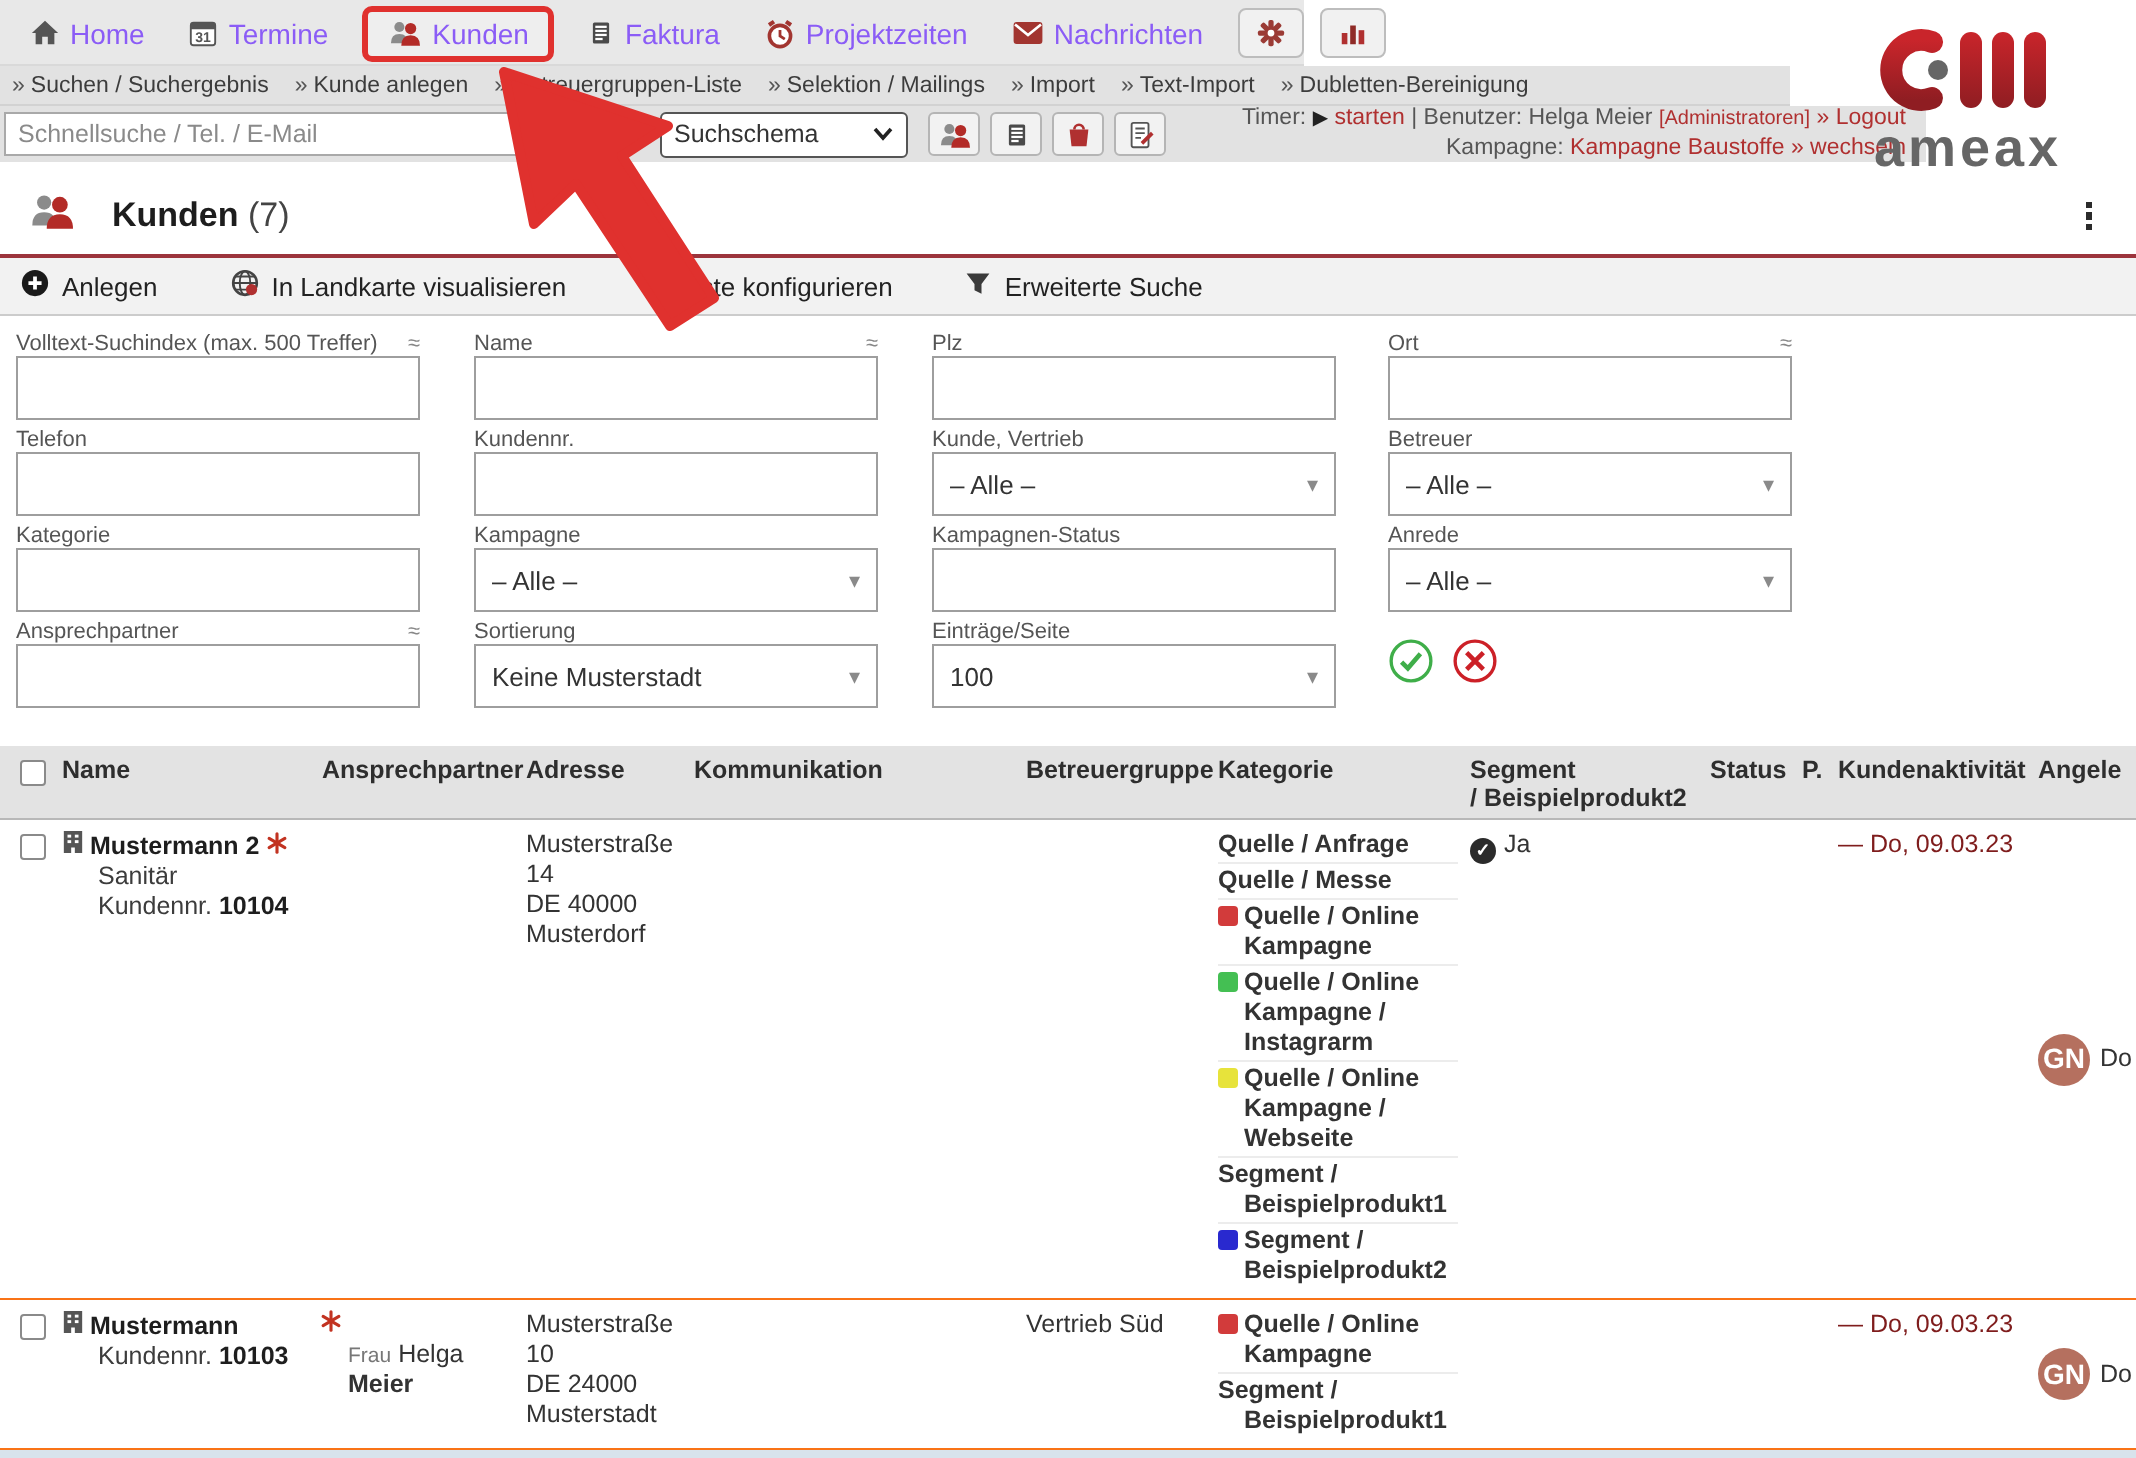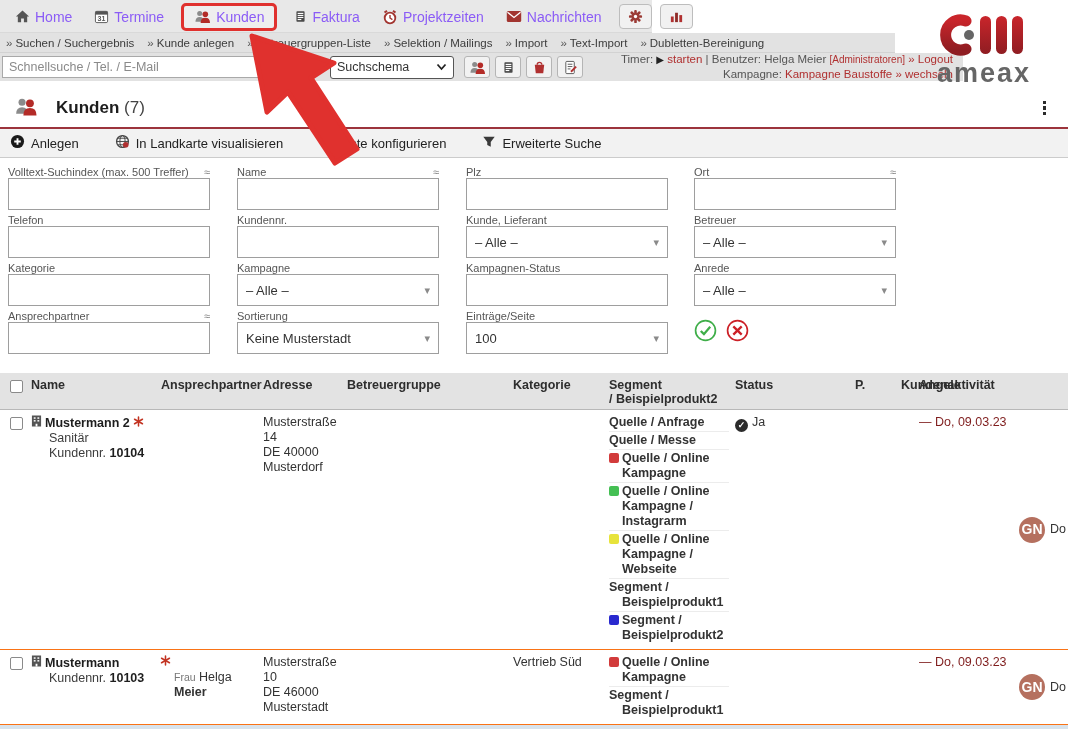--- a/index.html
+++ b/index.html
@@ -358,21 +358,21 @@
             <span class="fapprox">≈</span>
           </div><input class="ftext" style=""></div>
         <div class="field"><div class="flabelrow">
             <span>Telefon</span>
           </div><input class="ftext" style=""></div>
         <div class="field"><div class="flabelrow">
             <span>Kundennr.</span>
           </div><input class="ftext" style=""></div>
         <div class="field">
           <div class="flabelrow">
-            <span>Kunde, Lieferant</span>
+            <span>Kunde, Vertrieb</span>
           </div>
           <div class="fselect">
             <span class="txt">– Alle –</span>
             <span class="arrow">▾</span>
           </div>
         </div>
         <div class="field">
           <div class="flabelrow">
             <span>Betreuer</span>
           </div>
@@ -446,20 +446,23 @@
           <div class="cb"></div>
         </div>
         <div>
           <div>Name</div>
         </div>
         <div>
           <div>Ansprechpartner</div>
         </div>
         <div>
           <div>Adresse</div>
+        </div>
+        <div>
+          <div>Kommunikation</div>
         </div>
         <div>
           <div>Betreuergruppe</div>
         </div>
         <div>
           <div>Kategorie</div>
         </div>
         <div>
           <div>Segment</div>
           <div>/ Beispielprodukt2</div>
@@ -549,21 +552,21 @@
           <div class="apcell"><span class="star"><svg width="11" height="11" viewBox="0 0 12 12">
                 <g stroke="#c23321" stroke-width="1.7" stroke-linecap="round">
                   <path d="M6 1 V11"></path>
                   <path d="M1.7 3.5 L10.3 8.5"></path>
                   <path d="M10.3 3.5 L1.7 8.5"></path>
                 </g>
               </svg></span><div class="contact"><span class="sal">Frau</span><span> Helga </span><span class="lname">Meier</span></div></div>
           <div class="addr">
             <div>Musterstraße</div>
             <div>10</div>
-            <div>DE 46000</div>
+            <div>DE 24000</div>
             <div>Musterstadt</div>
           </div>
           <div class="comm"></div>
           <div>Vertrieb Süd</div>
           <div>
             <div class="cat"><span class="sq" style="background: rgb(210, 59, 59);"></span><span>Quelle / Online Kampagne</span></div>
             <div class="cat"><span>Segment / Beispielprodukt1</span></div>
           </div>
           <div class="segcell"></div>
           <div></div>

